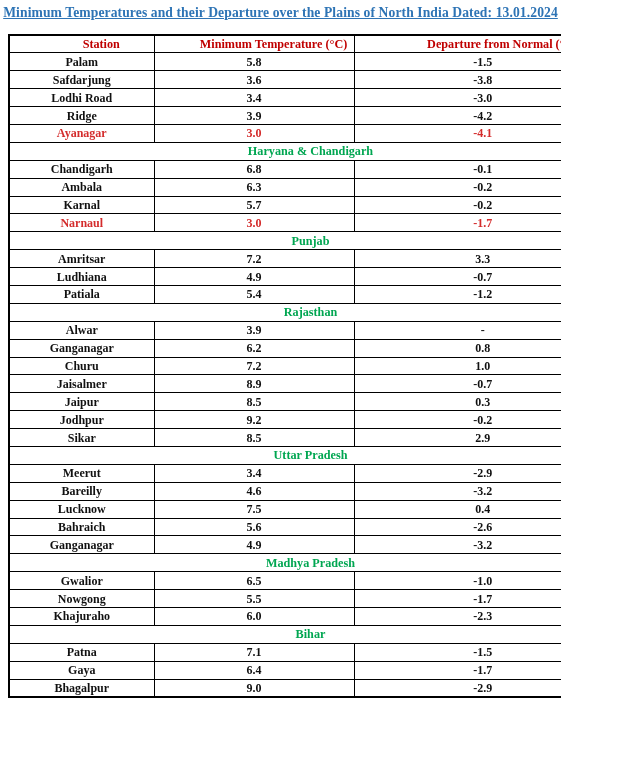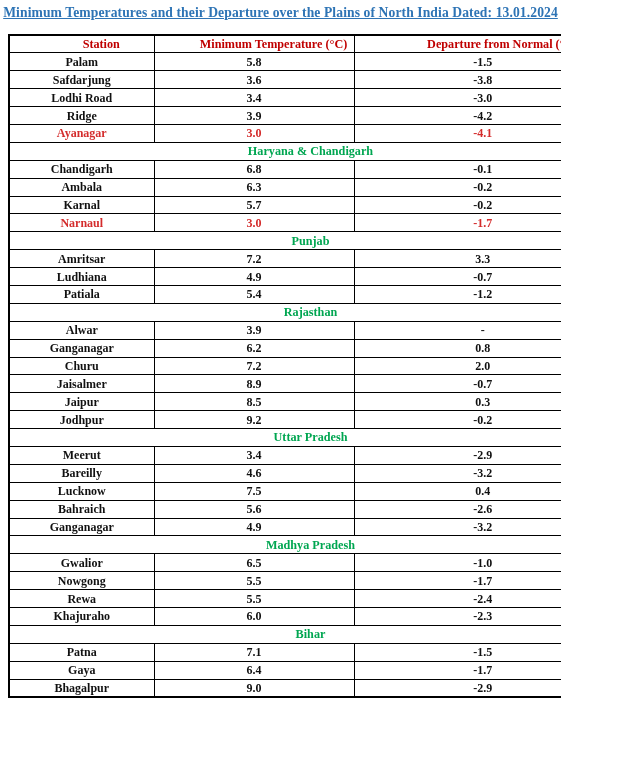--- a/index.html
+++ b/index.html
@@ -163,37 +163,42 @@
           <td>-</td>
         </tr>
         <tr class="data-row">
           <td>Ganganagar</td>
           <td>6.2</td>
           <td>0.8</td>
         </tr>
         <tr class="data-row">
           <td>Churu</td>
           <td>7.2</td>
-          <td>2.0</td>
+          <td>1.0</td>
         </tr>
         <tr class="data-row">
           <td>Jaisalmer</td>
           <td>8.9</td>
           <td>-0.7</td>
         </tr>
         <tr class="data-row">
           <td>Jaipur</td>
           <td>8.5</td>
           <td>0.3</td>
         </tr>
         <tr class="data-row">
           <td>Jodhpur</td>
           <td>9.2</td>
           <td>-0.2</td>
         </tr>
+        <tr class="data-row">
+          <td>Sikar</td>
+          <td>8.5</td>
+          <td>2.9</td>
+        </tr>
         <tr class="section-row">
           <td colspan="3">Uttar Pradesh</td>
         </tr>
         <tr class="data-row">
           <td>Meerut</td>
           <td>3.4</td>
           <td>-2.9</td>
         </tr>
         <tr class="data-row">
           <td>Bareilly</td>
@@ -220,25 +225,20 @@
         </tr>
         <tr class="data-row">
           <td>Gwalior</td>
           <td>6.5</td>
           <td>-1.0</td>
         </tr>
         <tr class="data-row">
           <td>Nowgong</td>
           <td>5.5</td>
           <td>-1.7</td>
-        </tr>
-        <tr class="data-row">
-          <td>Rewa</td>
-          <td>5.5</td>
-          <td>-2.4</td>
         </tr>
         <tr class="data-row">
           <td>Khajuraho</td>
           <td>6.0</td>
           <td>-2.3</td>
         </tr>
         <tr class="section-row">
           <td colspan="3">Bihar</td>
         </tr>
         <tr class="data-row">

